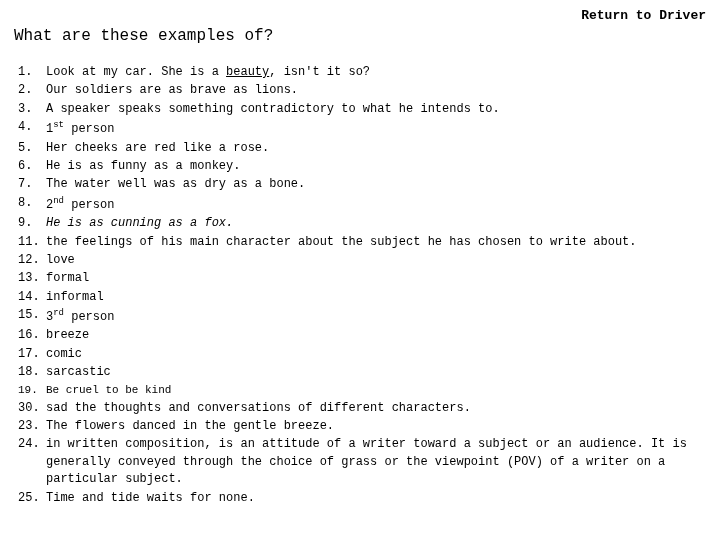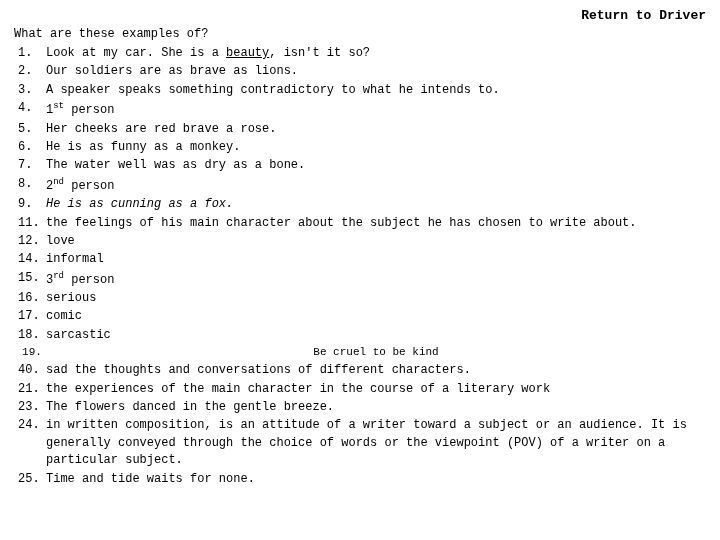--- a/index.html
+++ b/index.html
@@ -17,22 +17,22 @@
       justify-content: flex-end;
       margin-bottom: 4px;
     }
     .return-link {
       color: #000;
       text-decoration: none;
       font-weight: bold;
       font-size: 13px;
     }
     .question-heading {
-      font-size: 12px;
-      margin-bottom: 4px;
+      font-size: 16px;
+      margin-bottom: 19px;
       font-weight: normal;
     }
     .list-container {
       padding-left: 4px;
     }
     .list-item {
       display: flex;
       margin-bottom: 1px;
       line-height: 1.45;
     }
@@ -41,21 +41,20 @@
       flex-shrink: 0;
     }
     .item-text {
       flex: 1;
     }
     sup {
       font-size: 9px;
     }
     .item-small {
       font-size: 11px;
-      text-align: center;
     }
   </style>
 </head>
 <body>
 
 <div class="header">
   <a class="return-link" href="#">Return to Driver</a>
 </div>
 
 <div class="question-heading">What are these examples of?</div>
@@ -72,21 +71,21 @@
     <div class="list-item">
       <span class="item-num">3.</span>
       <span class="item-text">A speaker speaks something contradictory to what he intends to.</span>
     </div>
     <div class="list-item">
       <span class="item-num">4.</span>
       <span class="item-text">1<sup>st</sup> person</span>
     </div>
     <div class="list-item">
       <span class="item-num">5.</span>
-      <span class="item-text">Her cheeks are red brave a rose.</span>
+      <span class="item-text">Her cheeks are red like a rose.</span>
     </div>
     <div class="list-item">
       <span class="item-num">6.</span>
       <span class="item-text">He is as funny as a monkey.</span>
     </div>
     <div class="list-item">
       <span class="item-num">7.</span>
       <span class="item-text">The water well was as dry as a bone.</span>
     </div>
     <div class="list-item">
@@ -99,56 +98,56 @@
     </div>
     <div class="list-item">
       <span class="item-num">11.</span>
       <span class="item-text">the feelings of his main character about the subject he has chosen to write about.</span>
     </div>
     <div class="list-item">
       <span class="item-num">12.</span>
       <span class="item-text">love</span>
     </div>
     <div class="list-item">
+      <span class="item-num">13.</span>
+      <span class="item-text">formal</span>
+    </div>
+    <div class="list-item">
       <span class="item-num">14.</span>
       <span class="item-text">informal</span>
     </div>
     <div class="list-item">
       <span class="item-num">15.</span>
       <span class="item-text">3<sup>rd</sup> person</span>
     </div>
     <div class="list-item">
       <span class="item-num">16.</span>
-      <span class="item-text">serious</span>
+      <span class="item-text">breeze</span>
     </div>
     <div class="list-item">
       <span class="item-num">17.</span>
       <span class="item-text">comic</span>
     </div>
     <div class="list-item">
       <span class="item-num">18.</span>
       <span class="item-text">sarcastic</span>
     </div>
     <div class="list-item item-small">
       <span class="item-num">19.</span>
       <span class="item-text">Be cruel to be kind</span>
     </div>
     <div class="list-item">
-      <span class="item-num">40.</span>
+      <span class="item-num">30.</span>
       <span class="item-text">sad the thoughts and conversations of different characters.</span>
-    </div>
-    <div class="list-item">
-      <span class="item-num">21.</span>
-      <span class="item-text">the experiences of the main character in the course of a literary work</span>
     </div>
     <div class="list-item">
       <span class="item-num">23.</span>
       <span class="item-text">The flowers danced in the gentle breeze.</span>
     </div>
     <div class="list-item">
       <span class="item-num">24.</span>
-      <span class="item-text">in written composition, is an attitude of a writer toward a subject or an audience.  It is generally conveyed through the choice of words or the viewpoint (POV) of a writer on a particular subject.</span>
+      <span class="item-text">in written composition, is an attitude of a writer toward a subject or an audience.  It is generally conveyed through the choice of grass or the viewpoint (POV) of a writer on a particular subject.</span>
     </div>
     <div class="list-item">
       <span class="item-num">25.</span>
       <span class="item-text">Time and tide waits for none.</span>
     </div>
   </div>
 
 </body></html>

